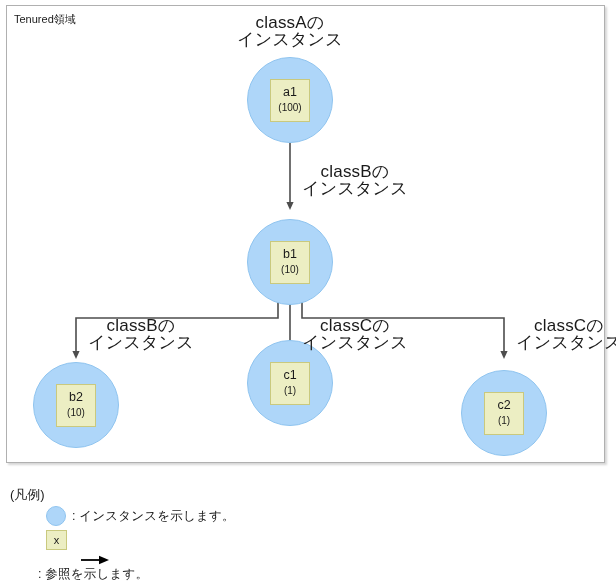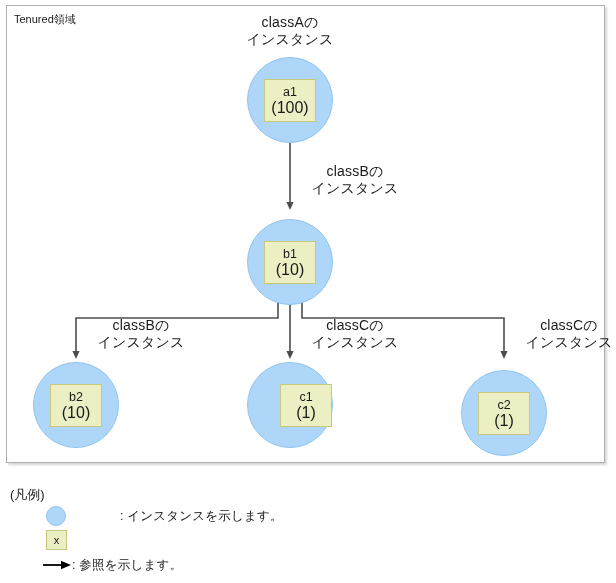--- a/index.html
+++ b/index.html
@@ -54,38 +54,38 @@
     height: 86px;
     border-radius: 50%;
     background: #aed6f9;
     border: 1px solid #8fc4ef;
     box-sizing: border-box;
     display: flex;
     align-items: center;
     justify-content: center;
   }
   .member-box {
-    width: 52px;
+    width: 40px;
     height: 43px;
     background: #eceec3;
     border: 1px solid #c9c97e;
     box-sizing: border-box;
     display: flex;
     flex-direction: column;
     align-items: center;
     justify-content: center;
     line-height: 15px;
   }
   .member-name { font-size: 12.5px; }
-  .member-size { font-size: 16px; }
+  .member-size { font-size: 10px; }
 
   
   .edge-label {
     position: absolute;
-    font-size: 14px;
+    font-size: 17px;
     line-height: 17px;
     text-align: center;
     white-space: nowrap;
     letter-spacing: 0.2px;
   }
 
   
   #legend {
     position: absolute;
     left: 8px;
@@ -197,21 +197,21 @@
   <div class="member-box">
     <span class="member-name">b2</span>
     <span class="member-size">(10)</span>
   </div>
 </div>
 <div class="edge-label" style="left:86px; top:317px; width:110px; text-align:center;">
   <div>classBの</div>
   <div>インスタンス</div>
 </div>
 
-<div class="node" style="left:247px; top:362px;justify-content:flex-end;">
+<div class="node" style="left:247px; top:340px;">
   <div class="member-box">
     <span class="member-name">c1</span>
     <span class="member-size">(1)</span>
   </div>
 </div>
 <div class="edge-label" style="left:300px; top:317px; width:110px; text-align:center;">
   <div>classCの</div>
   <div>インスタンス</div>
 </div>
 
@@ -222,34 +222,34 @@
   </div>
 </div>
 <div class="edge-label" style="left:514px; top:317px; width:110px; text-align:center;">
   <div>classCの</div>
   <div>インスタンス</div>
 </div>
 
 <div id="legend">
   <div id="legend-title">(凡例)</div>
 
-  <div class="legend-row" style="top:19px;gap:48px;">
+  <div class="legend-row" style="top:19px;">
     <span class="legend-icon-cell">
       <span class="legend-circle"></span>
     </span>
     <span class="legend-text">: インスタンスを示します。</span>
   </div>
 
   <div class="legend-row" style="top:43px;">
     <span class="legend-icon-cell">
       <span class="legend-box">x</span>
     </span>
   </div>
 
-  <div class="legend-row" style="top:68px;">
+  <div class="legend-row" style="top:68px;flex-direction:column;">
     <span class="legend-icon-cell">
       <svg class="legend-arrow" viewBox="0 0 30 12" width="30" height="12">
         <line x1="1" y1="6" x2="20" y2="6" stroke="#000000" stroke-width="1.8"></line>
         <path d="M19,1.8 L29,6 L19,10.2 z" fill="#000000"></path>
       </svg>
     </span>
     <span class="legend-text">: 参照を示します。</span>
   </div>
 </div>
 

